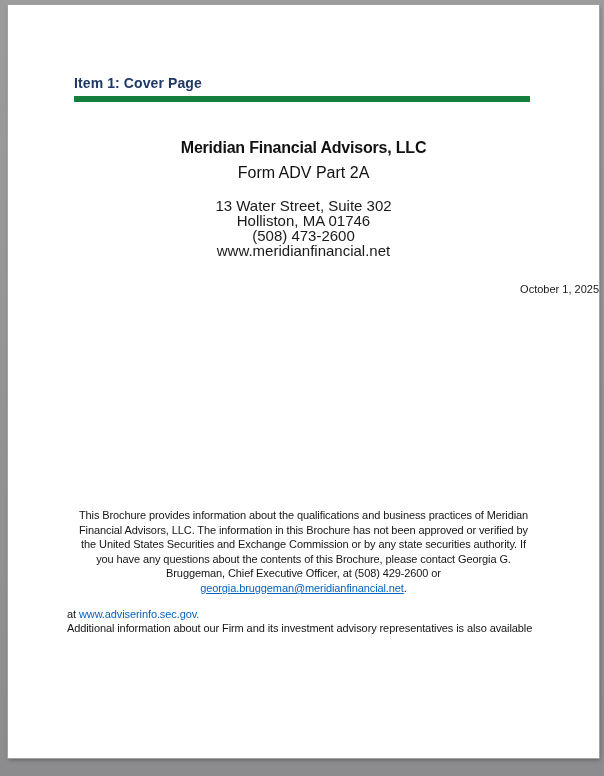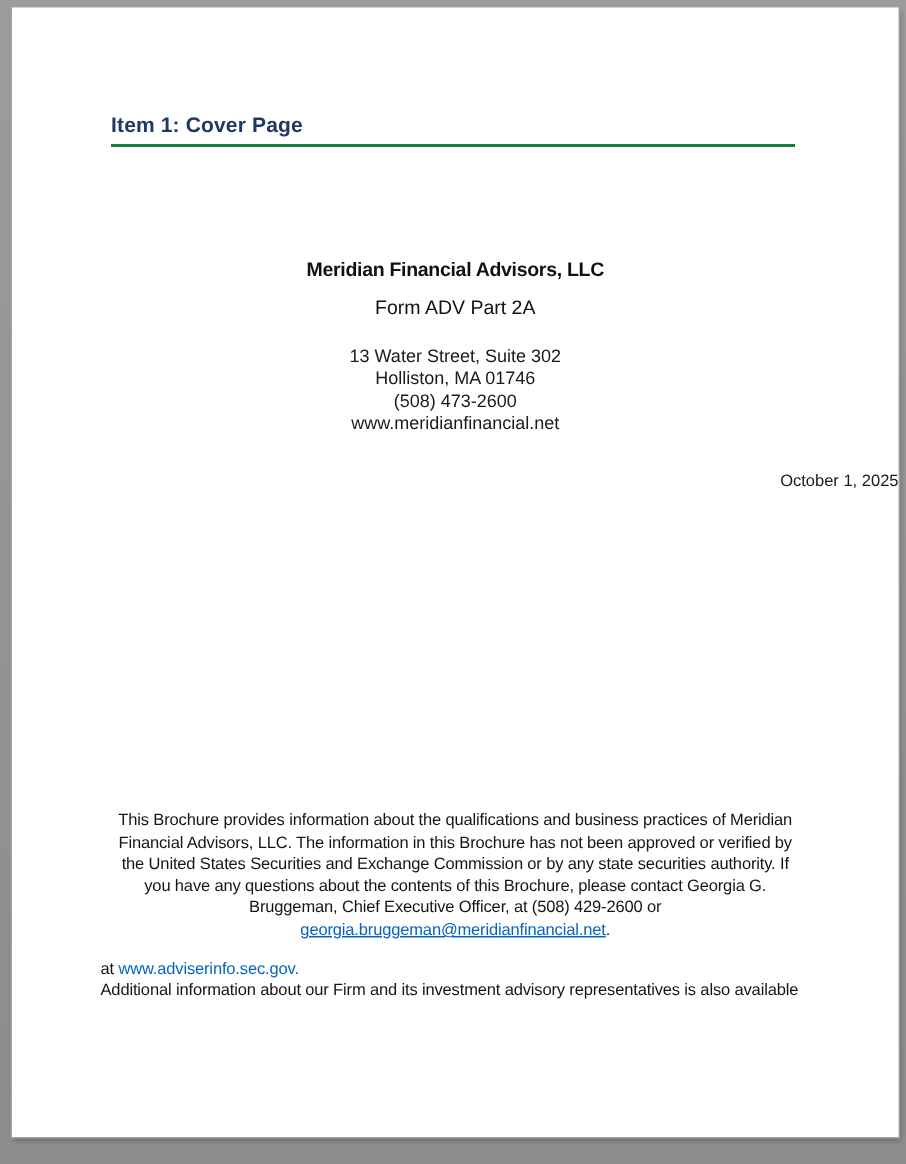--- a/index.html
+++ b/index.html
@@ -28,38 +28,38 @@
     color: #1a1a1a;
     box-sizing: border-box;
   }
   .section-heading {
     margin: 69px 69px 0 66px;
     font-size: 14px;
     font-weight: bold;
     line-height: 18px;
     color: #1f3864;
     padding-bottom: 4px;
-    border-bottom: 2px solid #15803d;
+    border-bottom: 6px solid #15803d;
     letter-spacing: 0.1px;
   }
   .title-block {
-    margin-top: 69px;
+    margin-top: 33px;
     text-align: center;
-    font-size: 13px;
+    font-size: 16px;
     line-height: 25px;
     color: #111111;
   }
   .title-block .company {
     font-weight: bold;
     letter-spacing: -0.2px;
   }
   .address-block {
     margin-top: 13px;
     text-align: center;
-    font-size: 12px;
+    font-size: 15px;
     line-height: 15px;
     color: #1a1a1a;
   }
   .doc-date {
     margin-top: 24px;
     text-align: right;
     font-size: 11px;
     line-height: 15px;
   }
   .disclosure {

